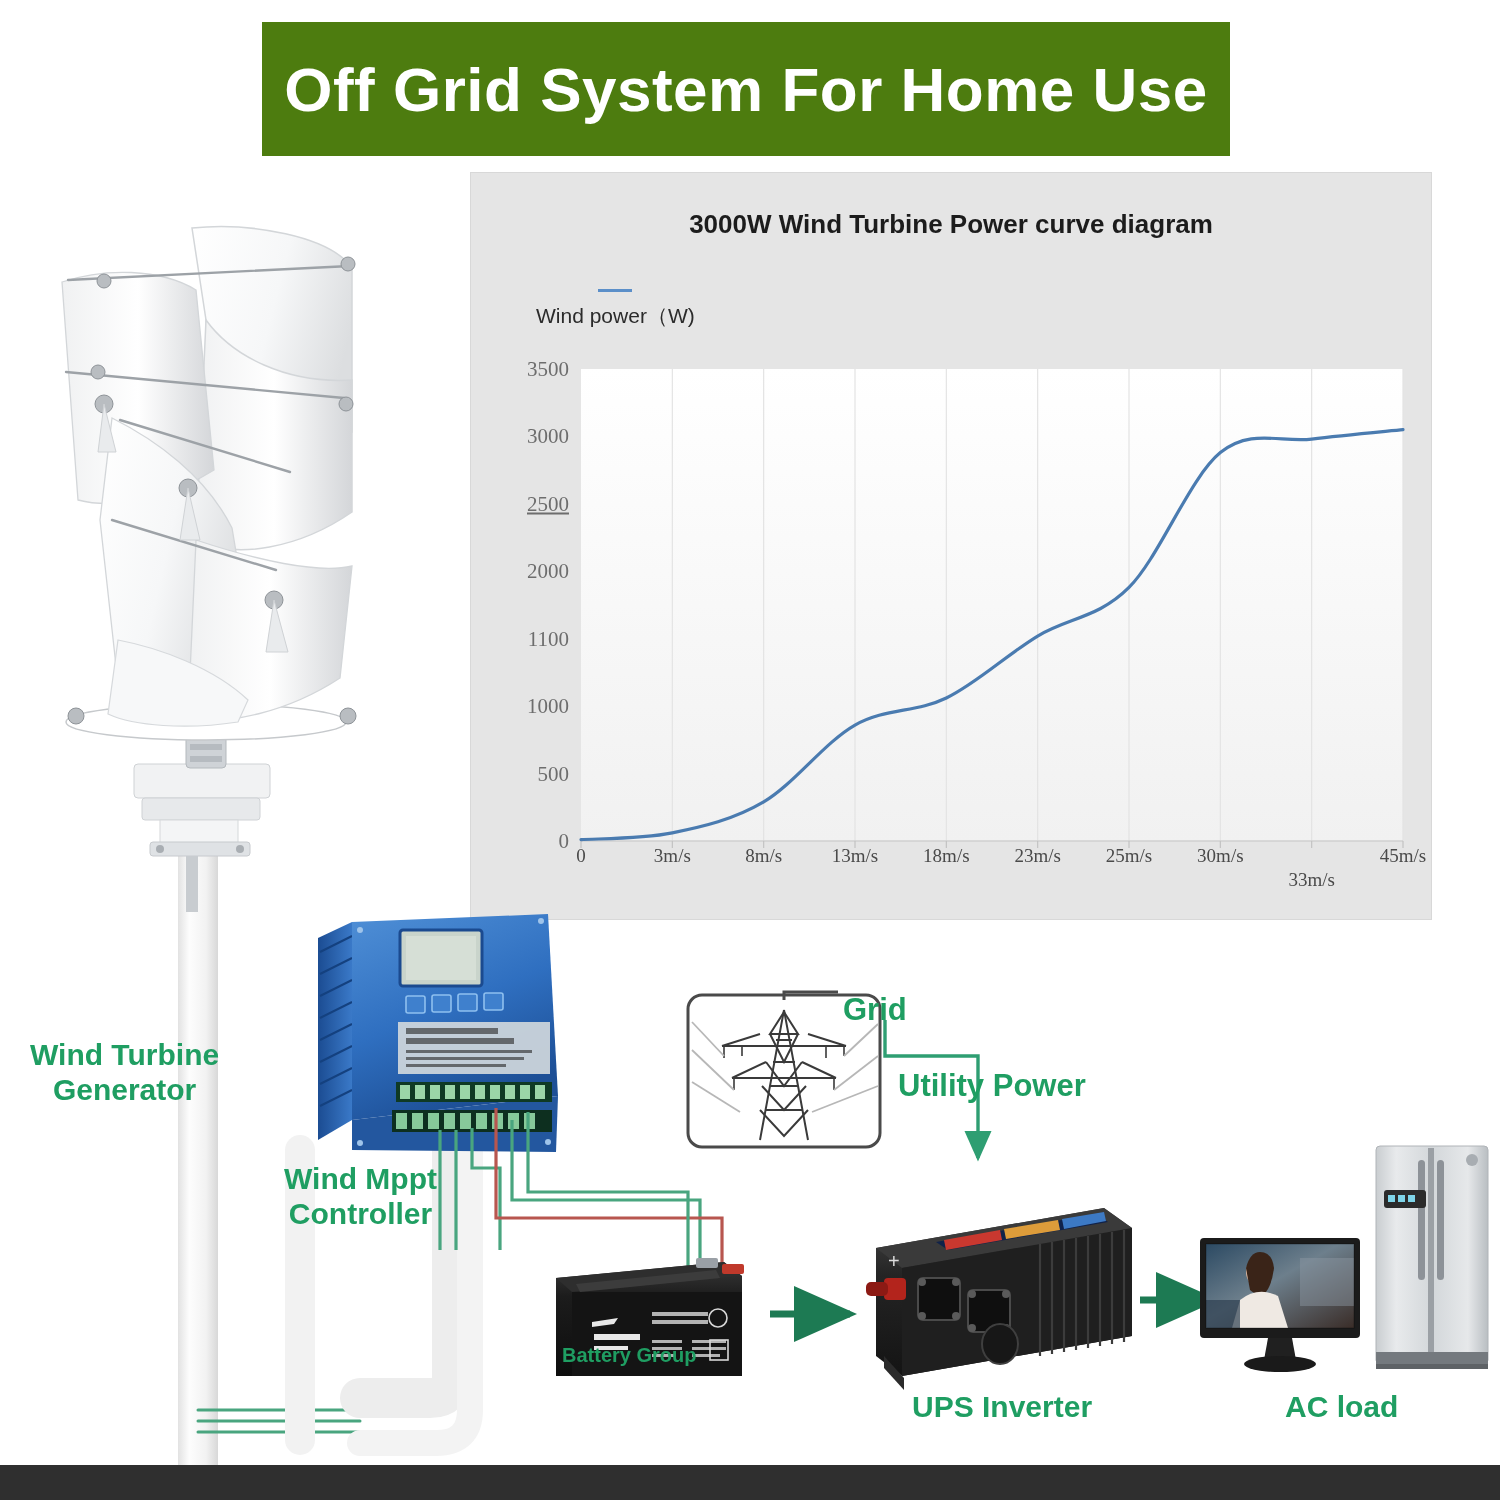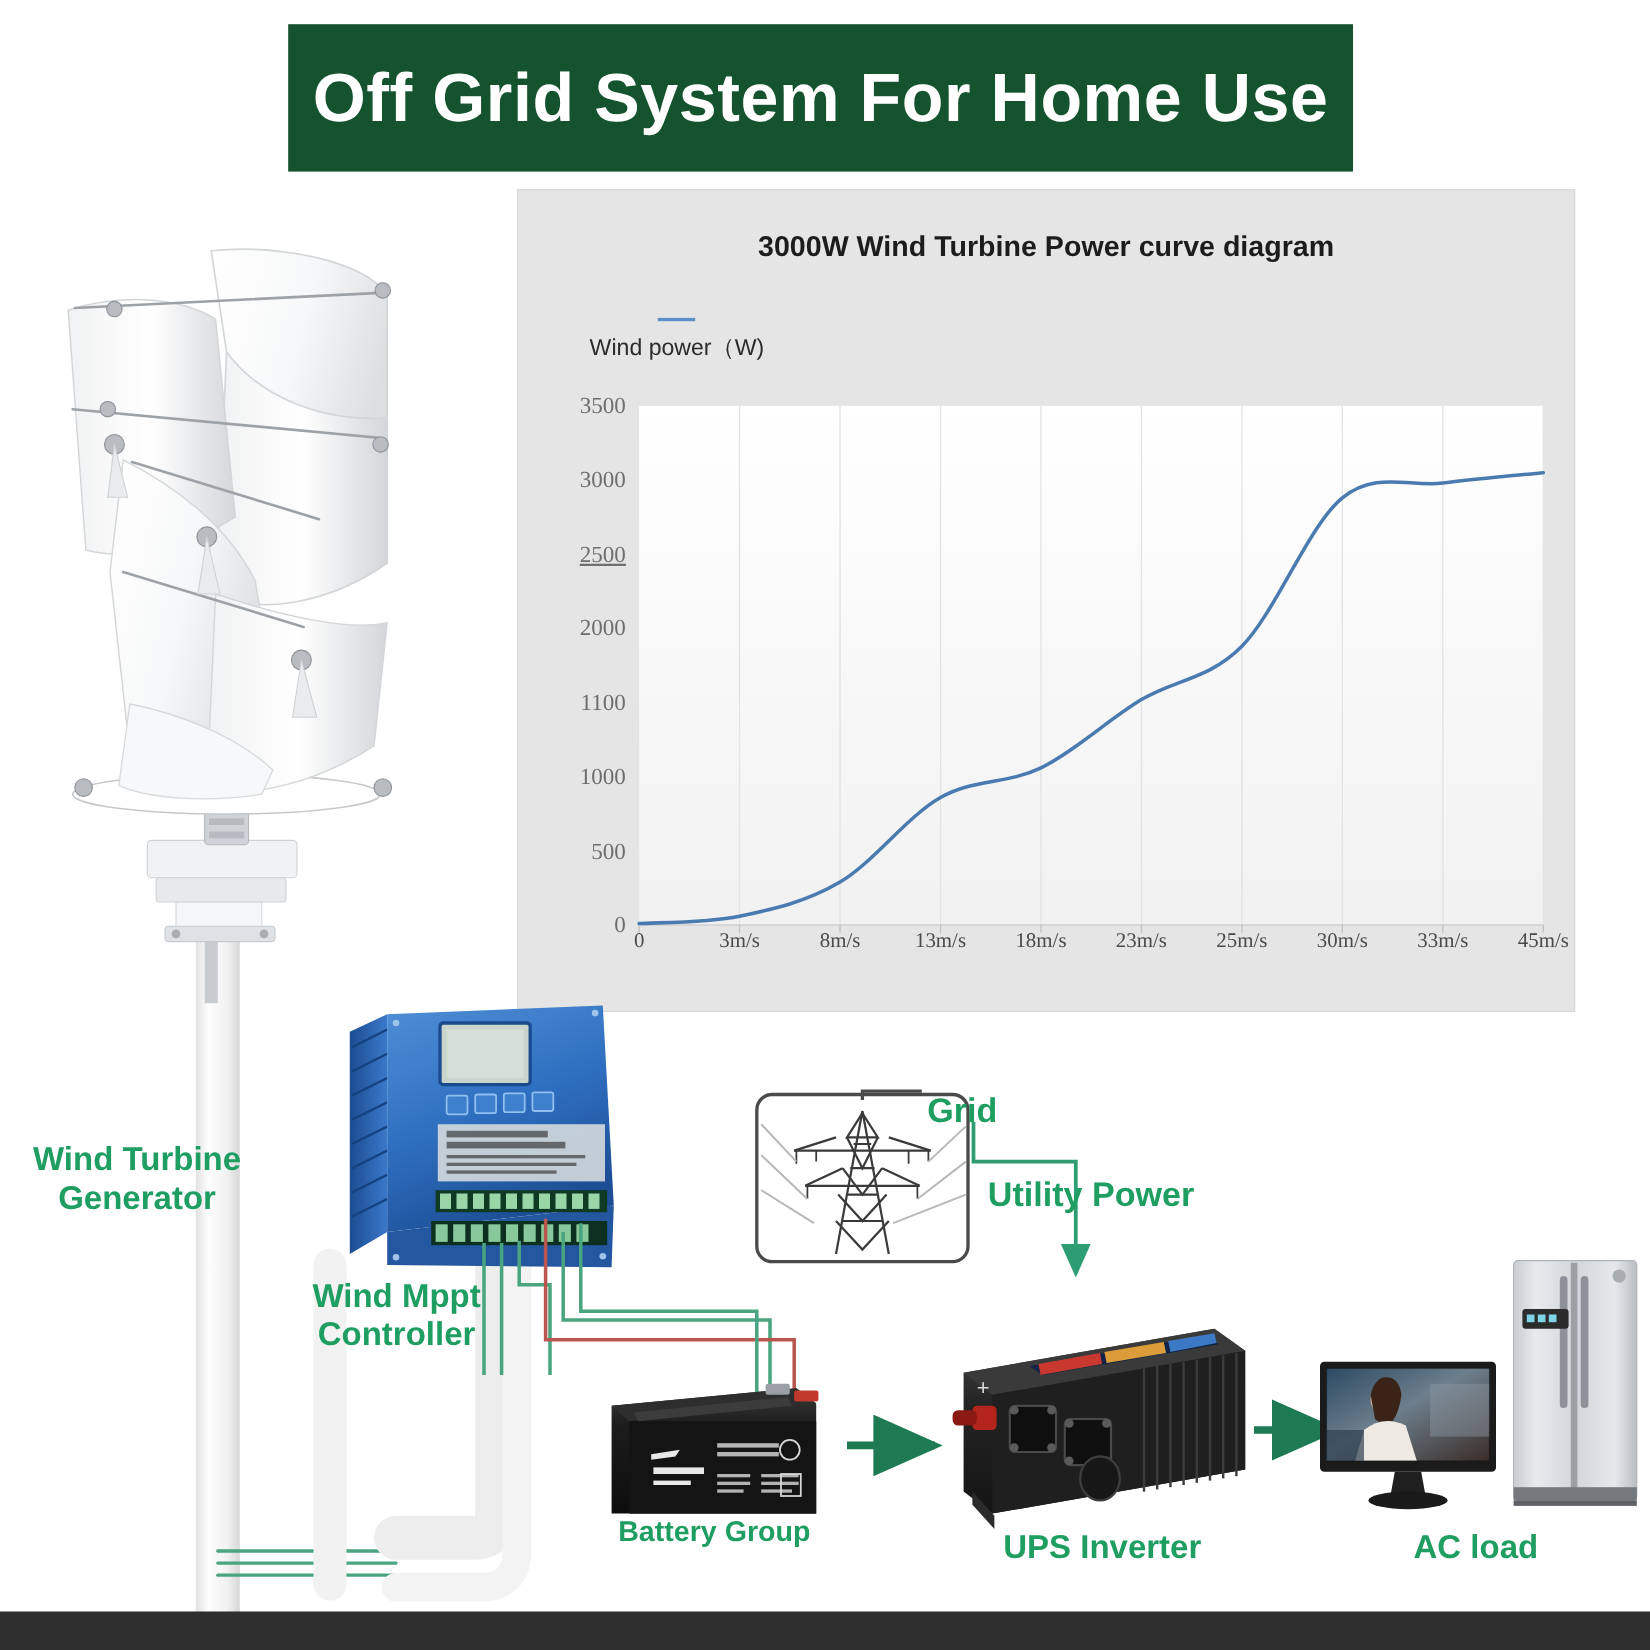--- a/index.html
+++ b/index.html
@@ -8,21 +8,21 @@
     background: #ffffff;
     font-family: "Liberation Sans", sans-serif;
     overflow: hidden;
   }
   #page { position: relative; width: 1500px; height: 1500px; background:#fff; }
 
   
   .banner {
     position: absolute; left: 262px; top: 22px;
     width: 968px; height: 134px;
-    background: #14532d;
+    background: #4d7c0f;
     display: flex; align-items: center; justify-content: center;
   }
   .banner-title {
     color: #ffffff;
     font-size: 62px;
     font-weight: bold;
     letter-spacing: 0.5px;
     white-space: nowrap;
     font-family: "Liberation Sans", sans-serif;
   }
@@ -74,21 +74,21 @@
     font-weight: bold;
     font-family: "Liberation Sans", sans-serif;
     line-height: 1.15;
     white-space: pre-line;
     text-align: center;
   }
   .lbl-turbine { left: 30px; top: 1038px; font-size: 30px; }
   .lbl-mppt    { left: 284px; top: 1162px; font-size: 30px; }
   .lbl-grid    { left: 843px; top: 992px;  font-size: 31px; }
   .lbl-utility { left: 898px; top: 1068px; font-size: 31px; }
-  .lbl-battery { left: 562px; top: 1378px; font-size: 26px; }
+  .lbl-battery { left: 562px; top: 1344px; font-size: 20px; }
   .lbl-ups     { left: 912px; top: 1390px; font-size: 30px; }
   .lbl-acload  { left: 1285px; top: 1390px; font-size: 30px; }
 
   .floor {
     position: absolute; left: 0; top: 1465px; width: 1500px; height: 35px;
     background: #2f2f2f;
   }
   .svg-layer { position: absolute; left: 0; top: 0; width: 1500px; height: 1500px; }
 </style>
 </head>
@@ -121,21 +121,21 @@
         </div>
       <div class="xlabels" id="xlabels">
           <div class="xlabel" style="left: 110px;">0</div>
           <div class="xlabel" style="left: 201.333px;">3m/s</div>
           <div class="xlabel" style="left: 292.667px;">8m/s</div>
           <div class="xlabel" style="left: 384px;">13m/s</div>
           <div class="xlabel" style="left: 475.333px;">18m/s</div>
           <div class="xlabel" style="left: 566.667px;">23m/s</div>
           <div class="xlabel" style="left: 658px;">25m/s</div>
           <div class="xlabel" style="left: 749.333px;">30m/s</div>
-          <div class="xlabel" style="left: 840.667px;">33m/s</div>
+          <div class="xlabel" style="left: 840.667px; margin-top: 24px;">33m/s</div>
           <div class="xlabel" style="left: 932px; font-family: Liberation Serif, serif;">45m/s</div>
         </div>
       <svg id="plot-svg" width="962" height="748" style="position:absolute;left:0;top:0;">
           <defs>
             <linearGradient id="plotbg" x1="0" y1="0" x2="0" y2="1">
               <stop offset="0%" stop-color="#ffffff"></stop>
               <stop offset="100%" stop-color="#f1f1f1"></stop>
             </linearGradient>
           </defs>
           <rect x="110" y="196" width="822" height="472" fill="url(#plotbg)"></rect>

